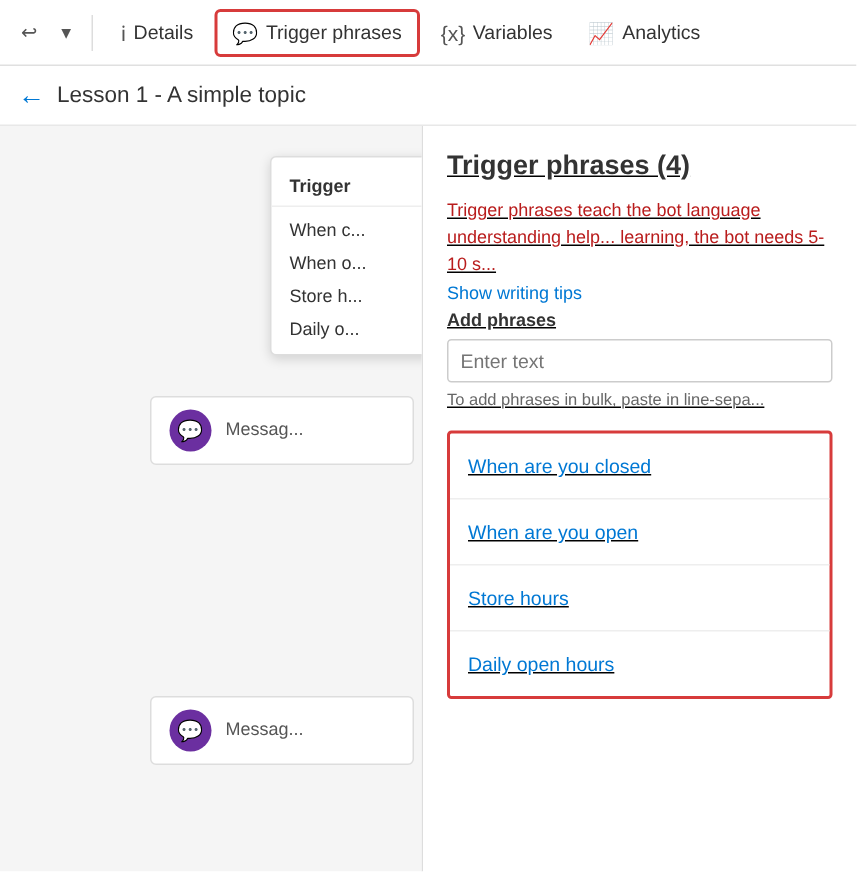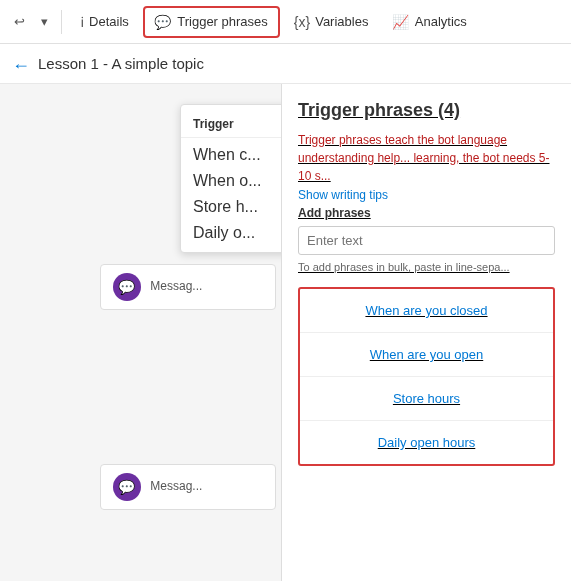--- a/index.html
+++ b/index.html
@@ -110,21 +110,21 @@
     .trigger-dropdown-header {
       padding: 6px 12px;
       font-weight: 600;
       font-size: 12px;
       color: #333;
       border-bottom: 1px solid #eee;
       margin-bottom: 4px;
     }
     .trigger-dropdown-item {
       padding: 4px 12px;
-      font-size: 16px;
+      font-size: 12px;
       color: #333;
       white-space: nowrap;
       overflow: hidden;
       text-overflow: ellipsis;
       cursor: pointer;
     }
 
     
     .canvas-node {
       position: absolute;
@@ -213,21 +213,20 @@
     .phrases-list {
       border: 2px solid #d73b3b;
       border-radius: 3px;
     }
     .phrase-item {
       padding: 14px 12px;
       font-size: 13px;
       color: #0078d4;
       border-bottom: 1px solid #eee;
       cursor: pointer;
-      text-align: center;
     }
     .phrase-item:last-child { border-bottom: none; }
   </style>
 </head>
 <body>
 
 <div class="toolbar">
   <button class="undo-btn">
     <span>↩</span>
   </button>

